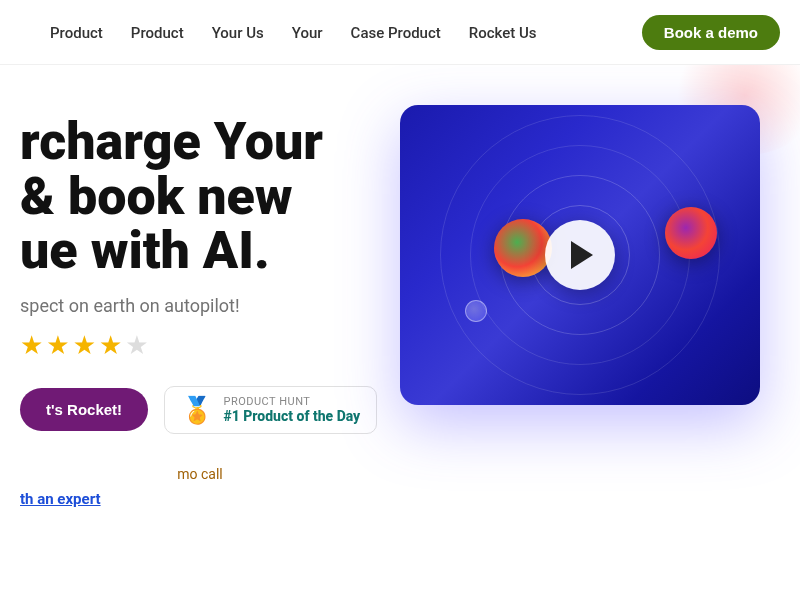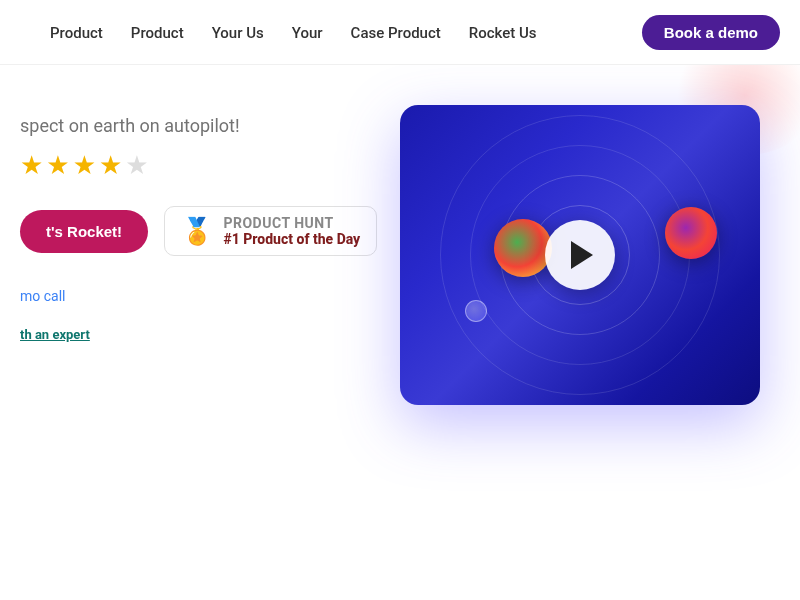--- a/index.html
+++ b/index.html
@@ -31,21 +31,21 @@
       list-style: none;
       flex: 1;
     }
     .nav-links li a {
       text-decoration: none;
       color: #333;
       font-size: 15px;
       font-weight: 500;
     }
     .book-demo-btn {
-      background: #4c1d95;
+      background: #4d7c0f;
       color: #fff;
       border: none;
       border-radius: 25px;
       padding: 9px 22px;
       font-size: 15px;
       font-weight: 600;
       cursor: pointer;
       white-space: nowrap;
     }
 
@@ -91,21 +91,21 @@
 
     .hero-cta-row {
       display: flex;
       align-items: center;
       gap: 16px;
       margin-bottom: 32px;
       flex-wrap: wrap;
     }
 
     .cta-rocket-btn {
-      background: #be185d;
+      background: #701a75;
       color: #fff;
       border: none;
       border-radius: 25px;
       padding: 13px 26px;
       font-size: 15px;
       font-weight: 700;
       cursor: pointer;
     }
 
     .product-hunt-badge {
@@ -119,44 +119,45 @@
       cursor: pointer;
     }
     .ph-medal {
       font-size: 26px;
     }
     .ph-text {
       display: flex;
       flex-direction: column;
     }
     .ph-label {
-      font-size: 14px;
-      font-weight: 700;
+      font-size: 11px;
+      font-weight: 400;
       color: #888;
       letter-spacing: 0.5px;
       text-transform: uppercase;
     }
     .ph-title {
       font-size: 14px;
       font-weight: 800;
-      color: #7f1d1d;
+      color: #0f766e;
     }
 
     .demo-call-row {
       margin-top: 4px;
     }
     .demo-call-label {
       font-size: 14px;
-      color: #3b82f6;
-      margin-bottom: 20px;
+      color: #a16207;
+      margin-bottom: 7px;
+      text-align: center;
     }
     .demo-call-link {
-      font-size: 13px;
+      font-size: 15px;
       font-weight: 700;
-      color: #0f766e;
+      color: #1d4ed8;
       text-decoration: underline;
       cursor: pointer;
     }
 
     
     .hero-right {
       width: 380px;
       height: 320px;
       flex-shrink: 0;
       position: relative;
@@ -269,20 +270,25 @@
   </ul>
   <button class="book-demo-btn">Book a demo</button>
 </nav>
 
 <section class="hero">
 
   <div class="bg-blur-tr"></div>
 
   <div class="hero-left">
 
+    <h1 class="hero-title">
+      <span>rcharge Your</span><br>
+      <span>&amp; book new</span><br>
+      <span>ue with AI.</span>
+    </h1>
 
     <p class="hero-subtitle">spect on earth on autopilot!</p>
 
     <div class="stars">
       <span class="star-full">★</span>
       <span class="star-full">★</span>
       <span class="star-full">★</span>
       <span class="star-half">★</span>
       <span style="color:#ddd;">★</span>
     </div>

